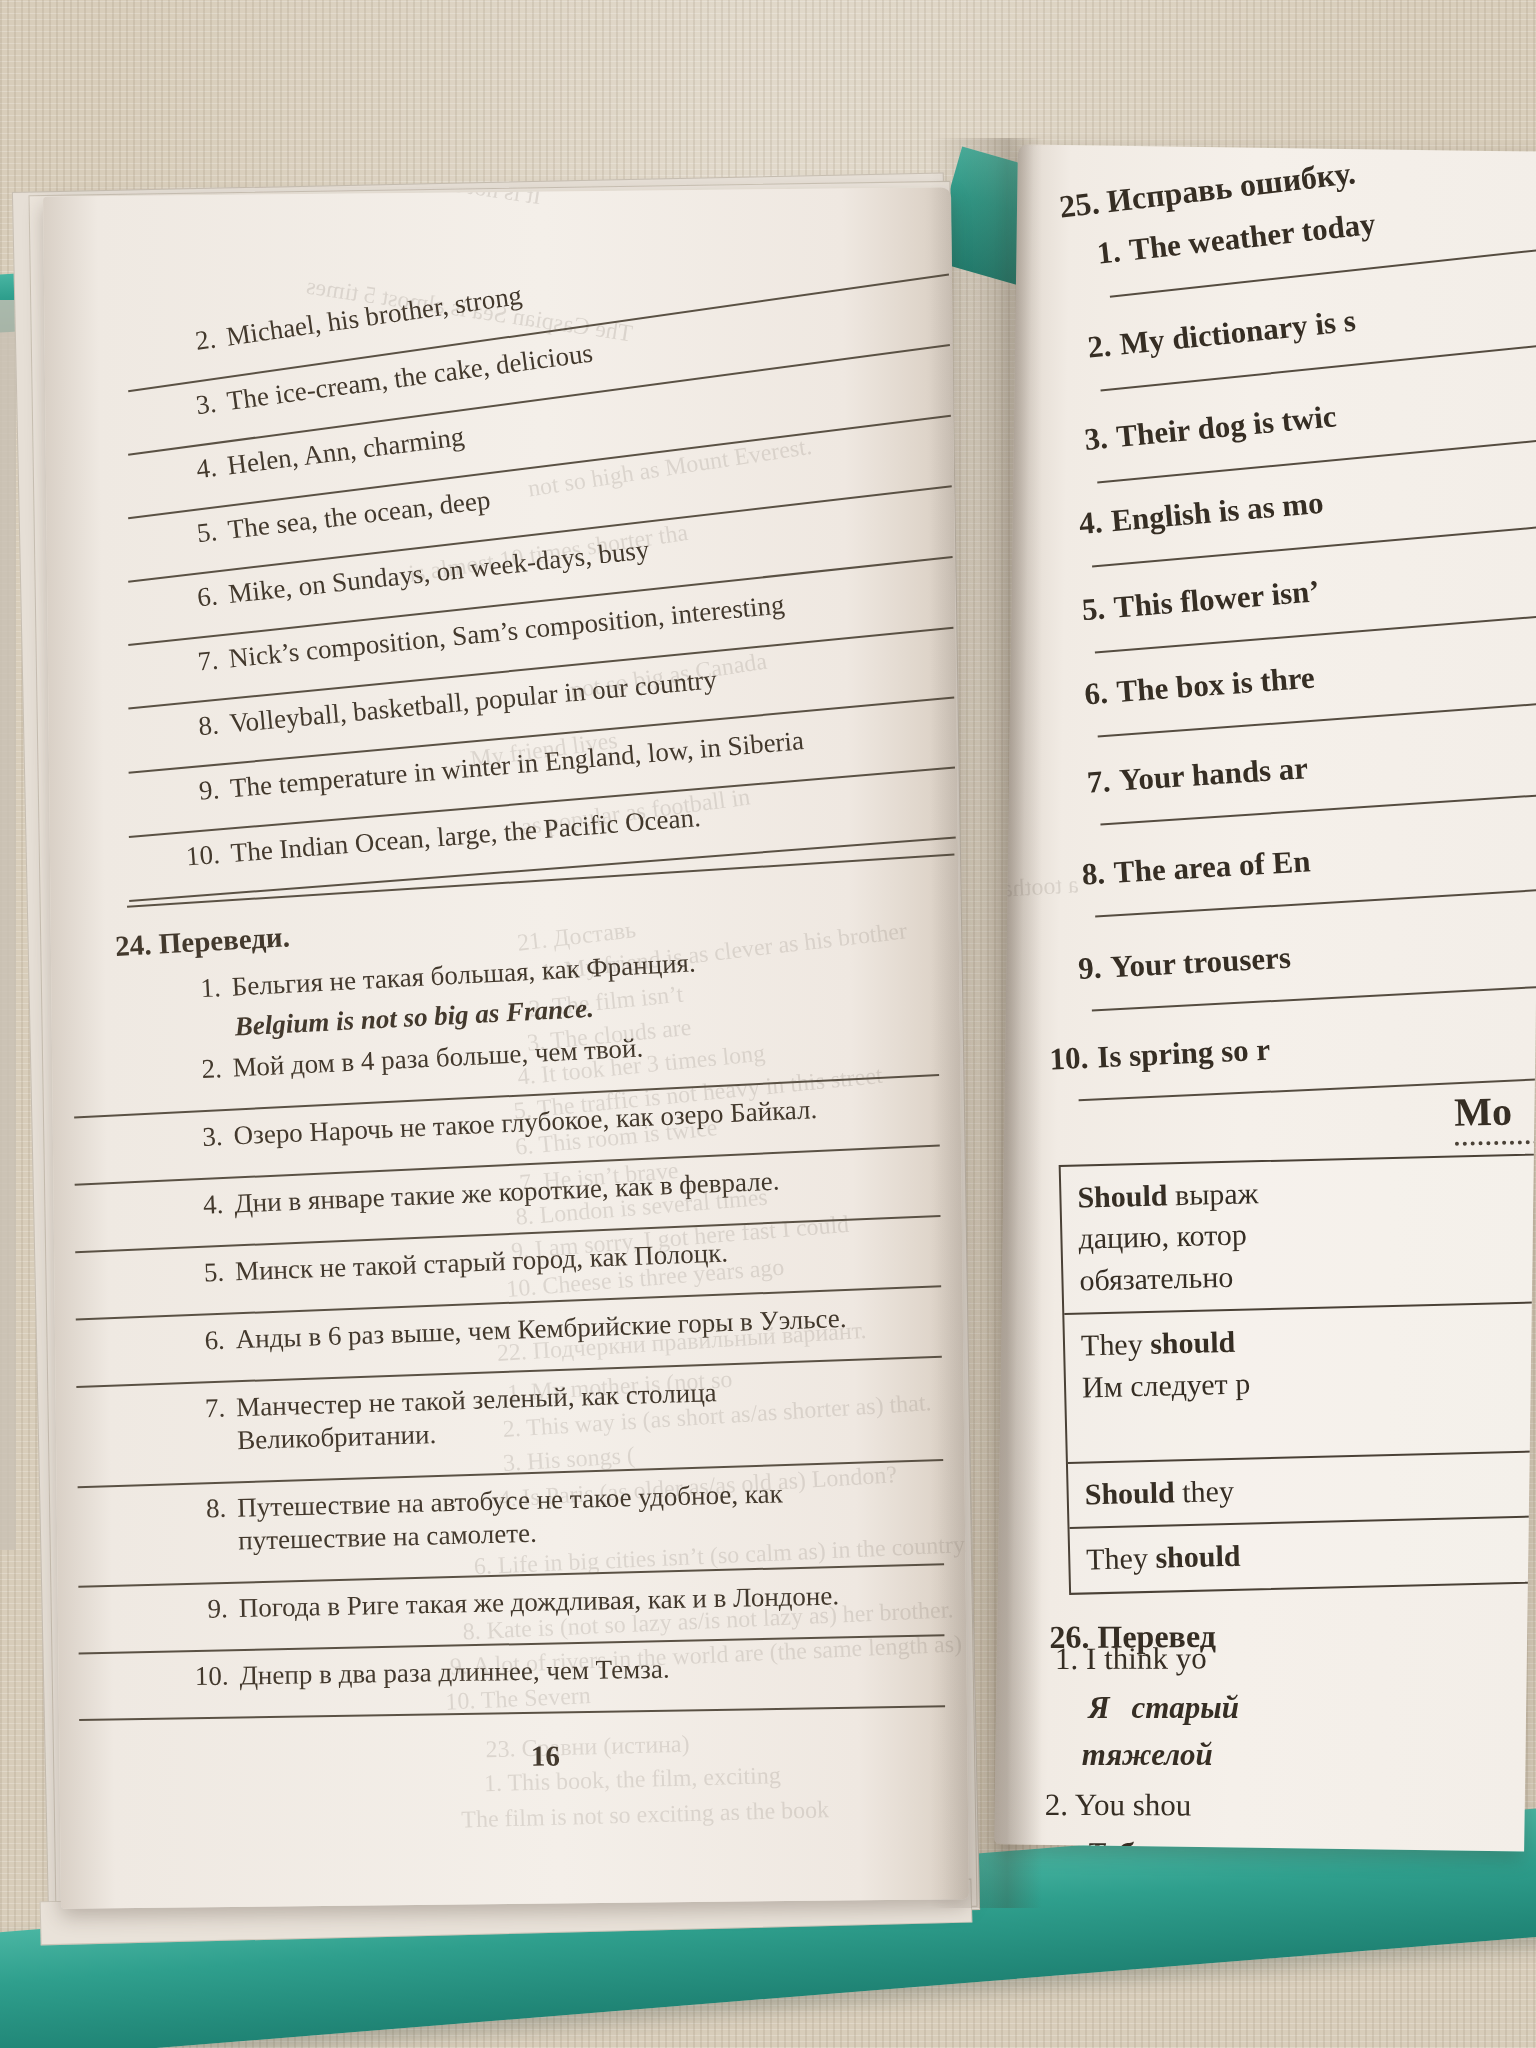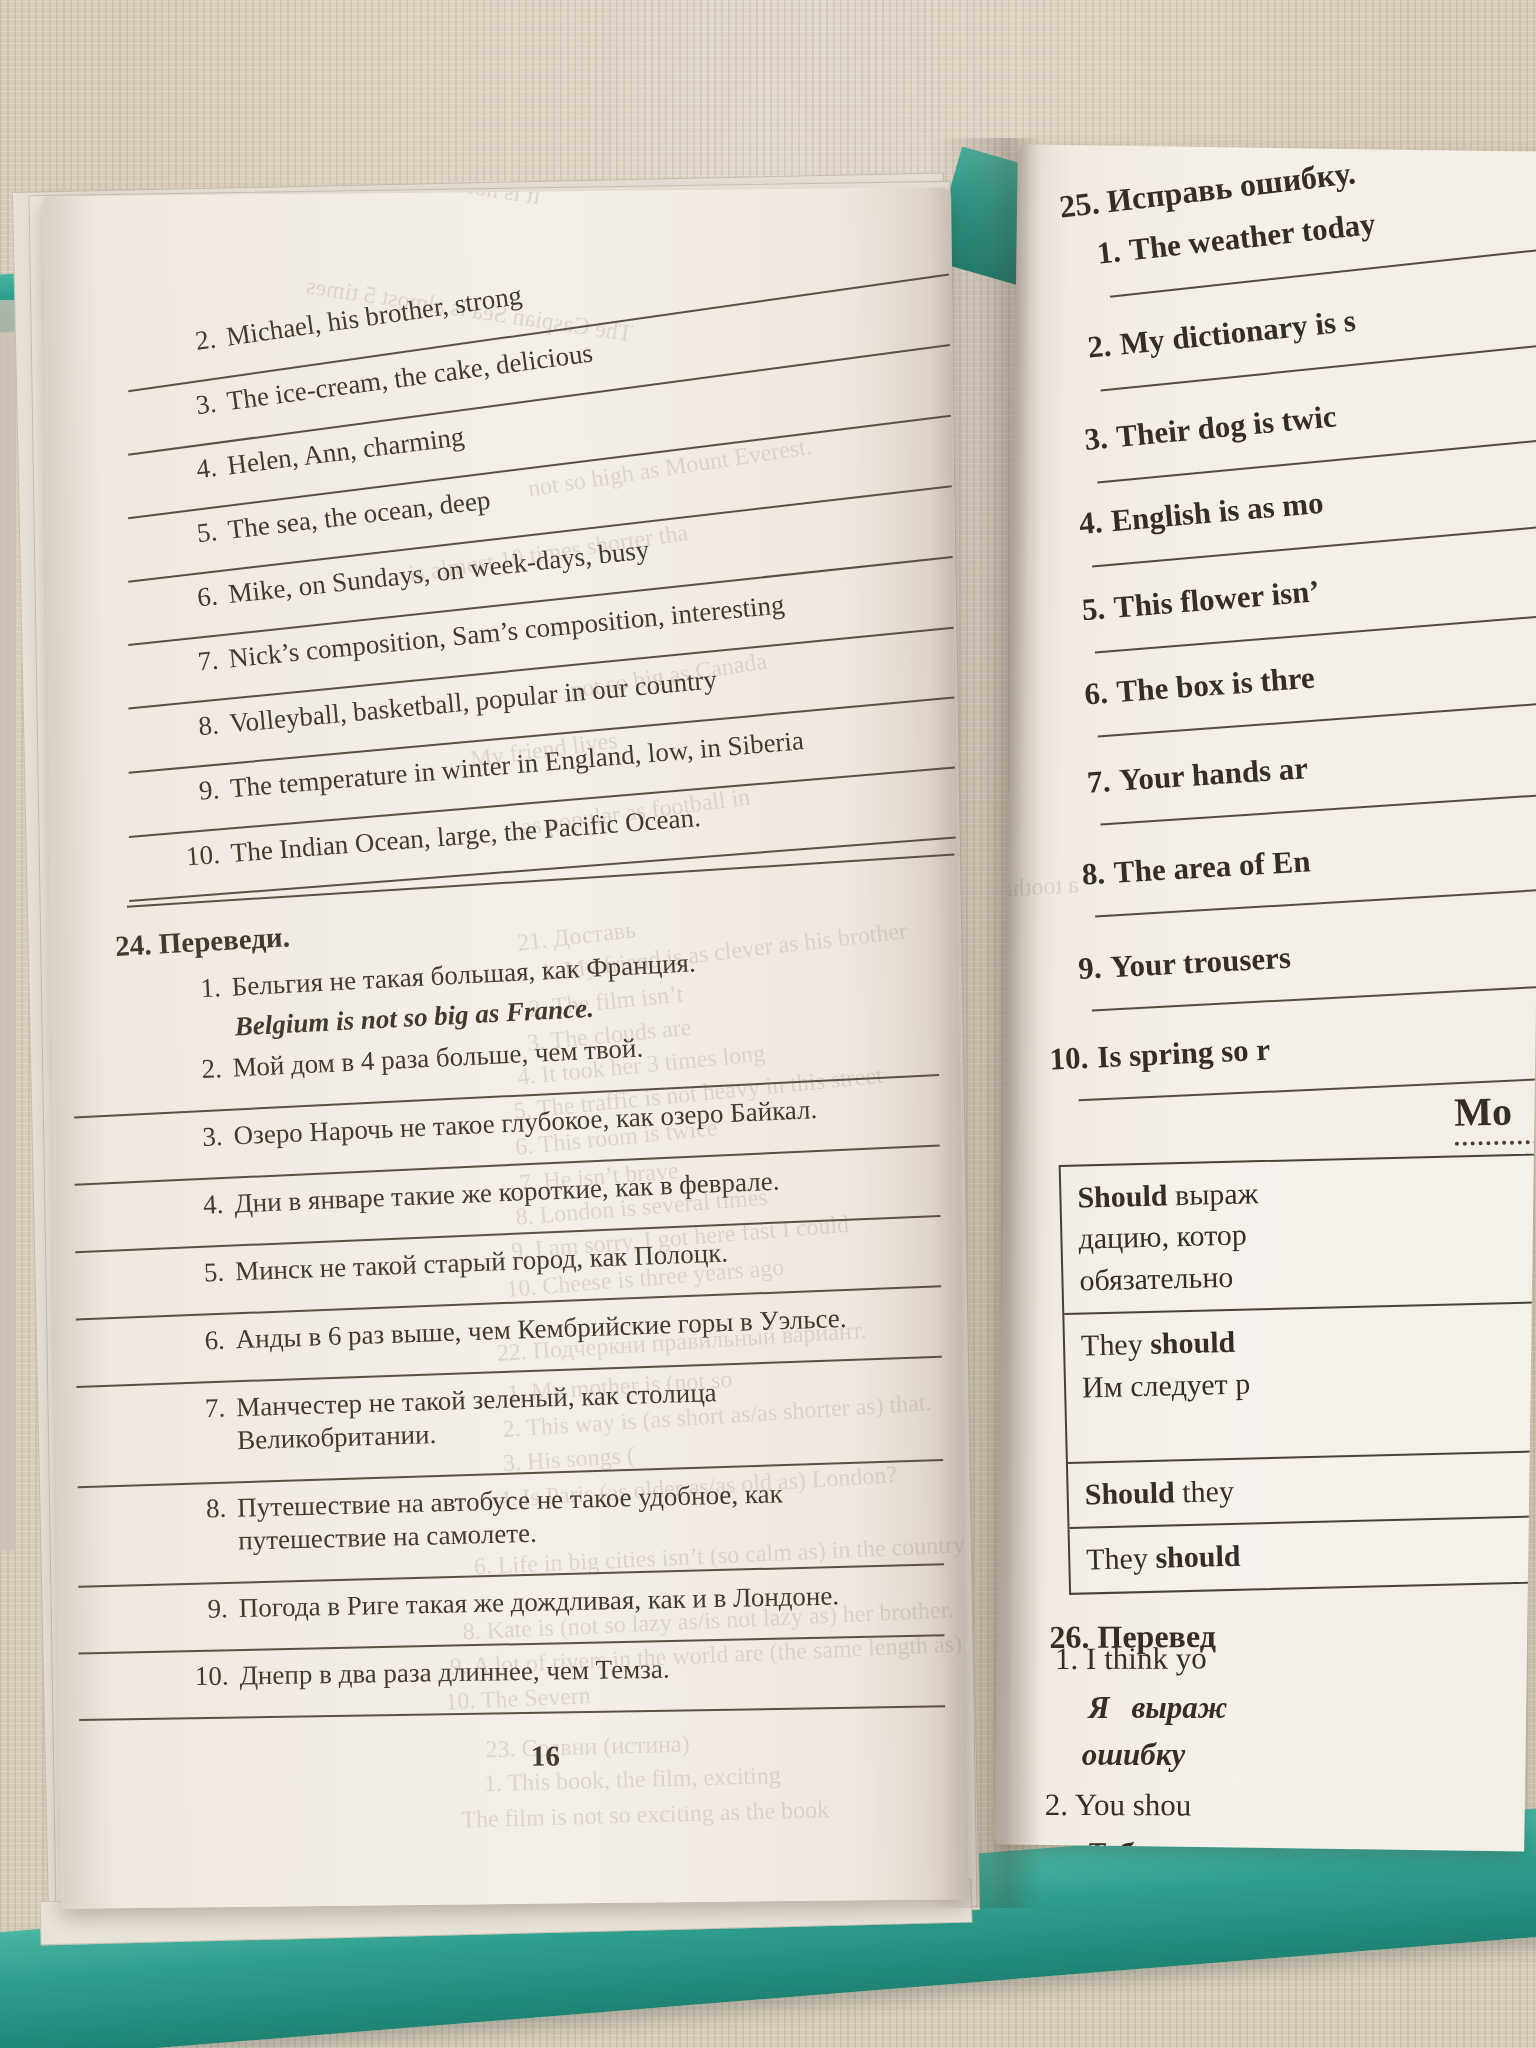--- a/index.html
+++ b/index.html
@@ -332,21 +332,21 @@
         <div class="box-row">
           <div class="box-line"><span class="b">Should</span><span> they</span></div>
         </div>
         <div class="box-row">
           <div class="box-line"><span>They </span><span class="b">should</span></div>
         </div>
       </div>
     <h3 class="ex26-title" style="left:52px;top:1442px;transform:rotate(-1.2deg);">26. Перевед</h3>
     <div id="right-ex26">
         <div class="rp26-line" style="left: 58px; top: 1496px; transform: rotate(-1deg);">1. I think yo</div>
-        <div class="rp26-line rp26-ans" style="left: 92px; top: 1544px; transform: rotate(-0.8deg);">Я выраж</div>
-        <div class="rp26-line rp26-ans" style="left: 86px; top: 1592px; transform: rotate(-0.8deg);">ошибку</div>
+        <div class="rp26-line rp26-ans" style="left: 92px; top: 1544px; transform: rotate(-0.8deg);">Я старый</div>
+        <div class="rp26-line rp26-ans" style="left: 86px; top: 1592px; transform: rotate(-0.8deg);">тяжелой</div>
         <div class="rp26-line" style="left: 50px; top: 1642px; transform: rotate(-0.6deg);">2. You shou</div>
         <div class="rp26-line rp26-ans" style="left: 92px; top: 1690px; transform: rotate(-0.4deg);">Тебе не с</div>
       </div>
   </div>
 
   <div class="gutter"></div>
 </div>
 
 </body></html>

